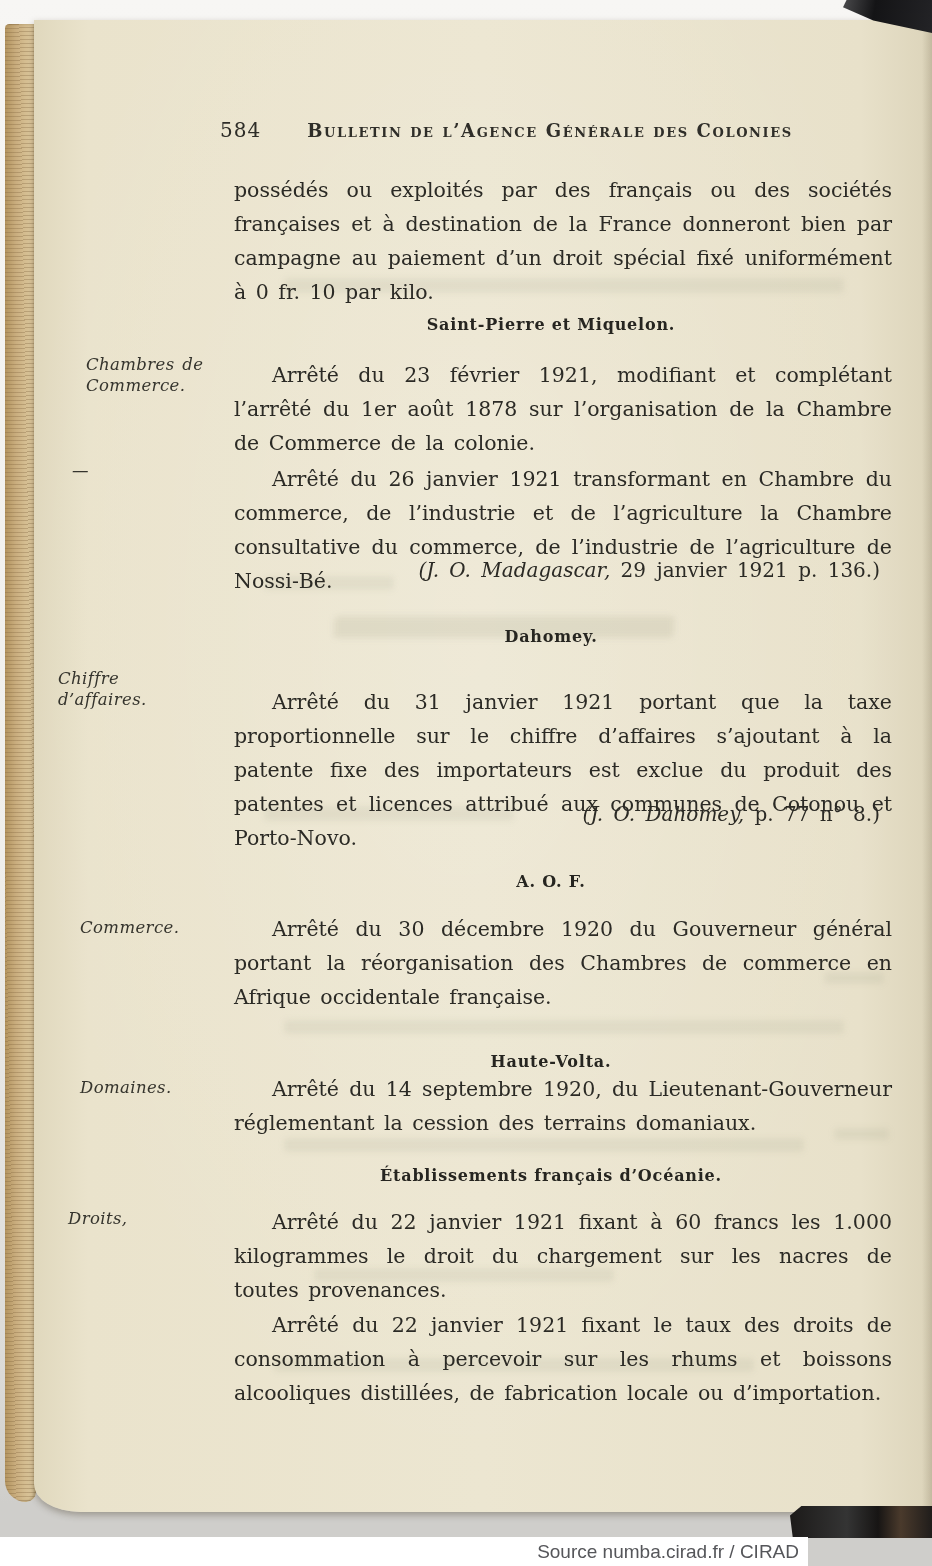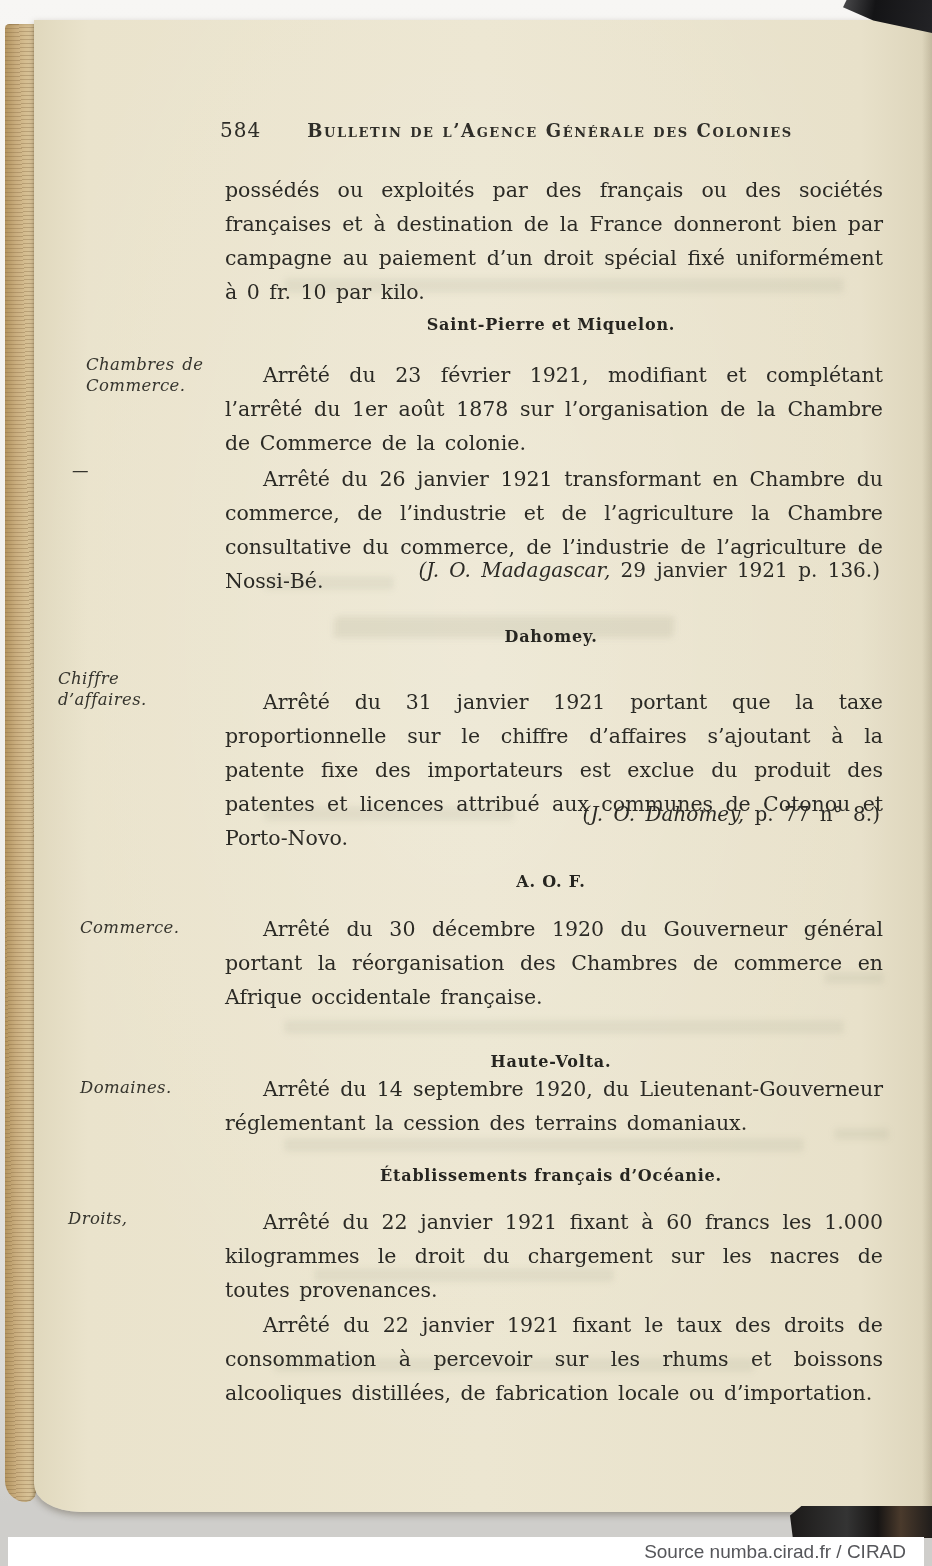--- a/index.html
+++ b/index.html
@@ -40,21 +40,21 @@
   
   .page-number { left: 186px; top: 98px; font-size: 20px; letter-spacing: 1px; color: #2e2d28; }
   .running-title {
     left: 186px; top: 100px; width: 660px; text-align: center;
     font-variant: small-caps; font-size: 18px; letter-spacing: 1.6px;
     font-weight: 600; color: #2f2e29;
   }
 
   
   .body-par {
-    left: 191px; width: 658px; font-size: 20.5px; line-height: 34px;
+    left: 200px; width: 658px; font-size: 20.5px; line-height: 34px;
     text-align: justify; word-spacing: 3px; color: #2b2a25;
   }
   .indent { text-indent: 38px; }
 
   .section-heading {
     left: 188px; width: 658px; text-align: center;
     font-size: 16px; font-weight: 700; letter-spacing: .8px; color: #262520;
   }
 
   .citation {
@@ -81,23 +81,23 @@
     clip-path: polygon(14% 0, 100% 0, 100% 100%, 34% 62%, 0 22%, 4% 0);
   }
   .black-object-bottom {
     position: absolute; left: 790px; top: 1506px; width: 142px; height: 32px;
     background: linear-gradient(90deg, #1c1a19 0%, #343434 40%, #171514 62%, #4a3a2c 78%, #201d1b 100%);
     clip-path: polygon(0 30%, 8% 0, 100% 0, 100% 100%, 2% 100%);
   }
 
   
   .credit-bar {
-    position: absolute; left: 8px; bottom: 0; width: 916px; height: 29px;
+    position: absolute; left: 0; bottom: 0; width: 808px; height: 29px;
     background: #ffffff; display: flex; align-items: center; justify-content: flex-end;
-    padding-right: 18px;
+    padding-right: 9px;
   }
   .credit-text {
     font-family: "Liberation Sans", sans-serif; font-size: 19px; color: #55565a;
   }
 </style>
 </head>
 <body>
 
 <div class="scan">
 

